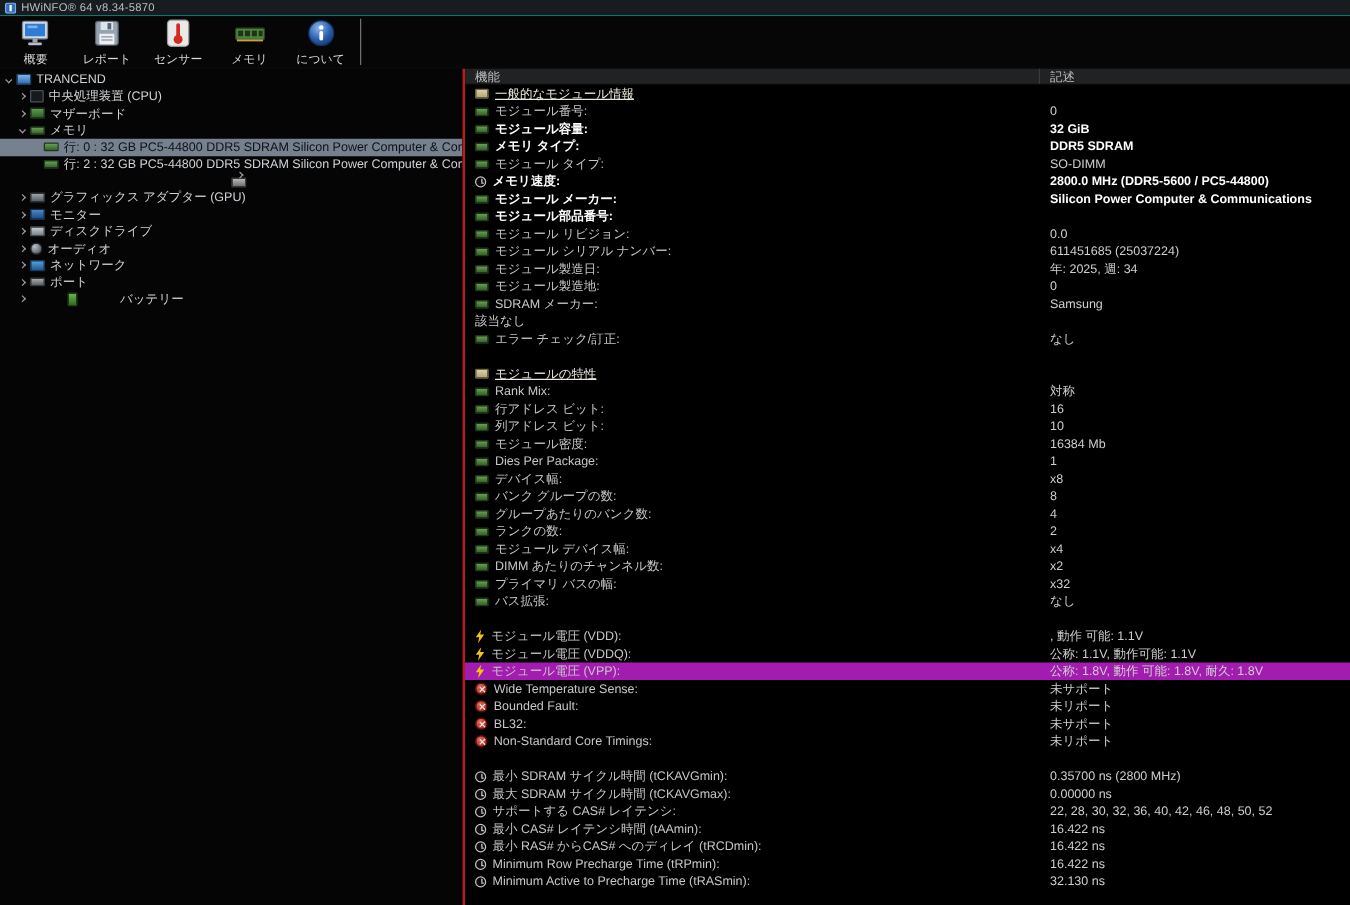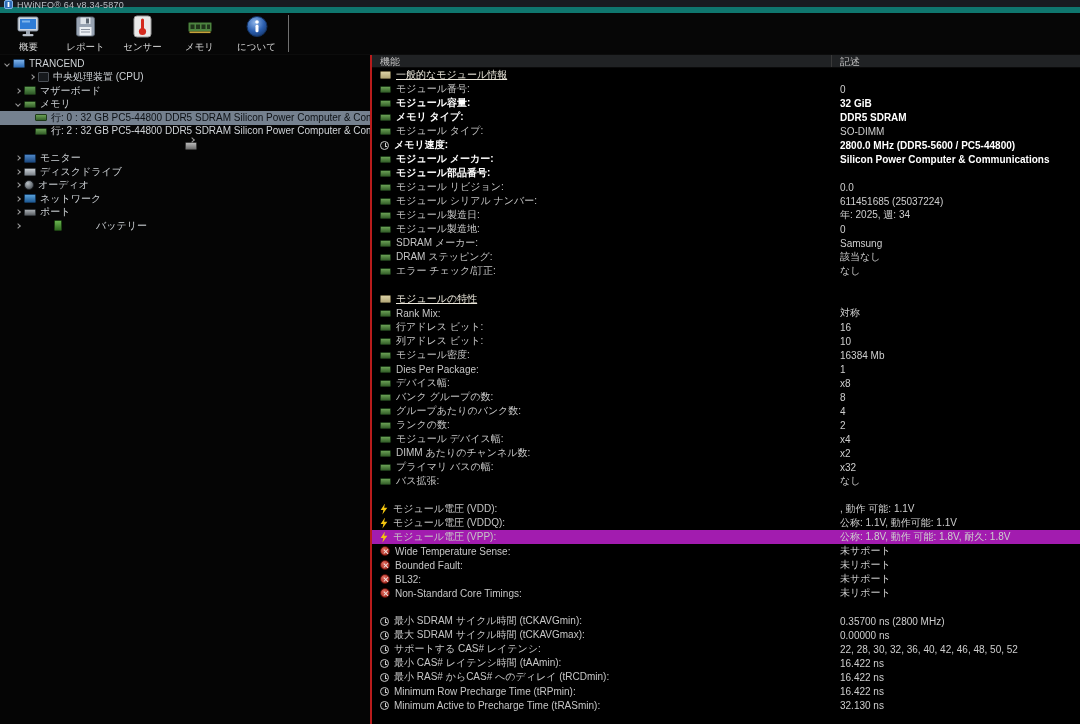--- a/index.html
+++ b/index.html
@@ -1,21 +1,21 @@
 <!DOCTYPE html>
 <html><head>
 <meta charset="utf-8">
 <style>
   * { margin:0; padding:0; box-sizing:border-box; }
   html,body { background:#000; }
   body { font-family:"Liberation Sans","DejaVu Sans",sans-serif; }
   .window { position:relative; width:1080px; height:724px; background:#000; overflow:hidden; }
 
   
-  .titlebar { height:13px; background:#181b20; display:flex; align-items:flex-start; gap:4px; padding:0 4px; border-bottom:6px solid #0f766e; }
+  .titlebar { height:13px; background:#181b20; display:flex; align-items:center; gap:4px; padding:0 4px; border-bottom:1px solid #0f766e; }
   .titlebar .app-title { font-size:9px; color:#b9bec4; letter-spacing:.2px; }
 
   
   .toolbar { height:42px; background:#060606; display:flex; align-items:stretch; border-bottom:1px solid #0c0c0c; }
   .tb-btn { width:57px; display:flex; flex-direction:column; align-items:center; justify-content:center; gap:1px; cursor:default;font-family:Liberation Serif, serif; }
   .tb-btn .tb-label { font-size:9.5px; color:#d8d8d8; }
   .tb-sep { border-left:1px solid #707070; margin:2px 0 2px 3px; }
 
   
   .main { display:flex; height:669px; }
@@ -143,21 +143,21 @@
 
   <div class="main">
     <div class="tree" id="tree">
         <div class="trow" style="padding-left: 2px;">
           <span class="chevbox">
             <span class="chev open"></span>
           </span>
           <span class="ticon ticon-computer"></span>
           <span class="tlbl">TRANCEND</span>
         </div>
-        <div class="trow" style="padding-left: 27px;">
+        <div class="trow" style="padding-left: 13px;">
           <span class="chevbox">
             <span class="chev closed"></span>
           </span>
           <span class="ticon ticon-cpu"></span>
           <span class="tlbl">中央処理装置 (CPU)</span>
         </div>
         <div class="trow" style="padding-left: 13px;">
           <span class="chevbox">
             <span class="chev closed"></span>
           </span>
@@ -180,20 +180,27 @@
           <span class="chevbox"></span>
           <span class="ticon ticon-ram"></span>
           <span class="tlbl">行: 2 : 32 GB PC5-44800 DDR5 SDRAM Silicon Power Computer &amp; Communications</span>
         </div>
         <div class="trow" style="padding-left: 13px; flex-direction: column;">
           <span class="chevbox">
             <span class="chev closed"></span>
           </span>
           <span class="ticon ticon-bus"></span>
           <span class="tlbl">バス</span>
+        </div>
+        <div class="trow" style="padding-left: 13px;">
+          <span class="chevbox">
+            <span class="chev closed"></span>
+          </span>
+          <span class="ticon ticon-gpu"></span>
+          <span class="tlbl">グラフィックス アダプター (GPU)</span>
         </div>
         <div class="trow" style="padding-left: 13px;">
           <span class="chevbox">
             <span class="chev closed"></span>
           </span>
           <span class="ticon ticon-monitor"></span>
           <span class="tlbl">モニター</span>
         </div>
         <div class="trow" style="padding-left: 13px;">
           <span class="chevbox">
@@ -322,24 +329,20 @@
             <div class="vcol"><span class="val">0</span></div>
           </div>
           <div class="drow">
             <div class="lcol">
               <span class="dicon icon-ram"></span>
               <span class="lbl">SDRAM メーカー:</span>
             </div>
             <div class="vcol"><span class="val">Samsung</span></div>
           </div>
           <div class="drow">
-            <div class="lcol">
-              <span class="dicon icon-ram"></span>
-              <span class="lbl">DRAM ステッピング:</span>
-            </div>
             <div class="vcol"><span class="val">該当なし</span></div>
           </div>
           <div class="drow">
             <div class="lcol">
               <span class="dicon icon-ram"></span>
               <span class="lbl">エラー チェック/訂正:</span>
             </div>
             <div class="vcol"><span class="val">なし</span></div>
           </div>
           <div class="drow blank"></div>

